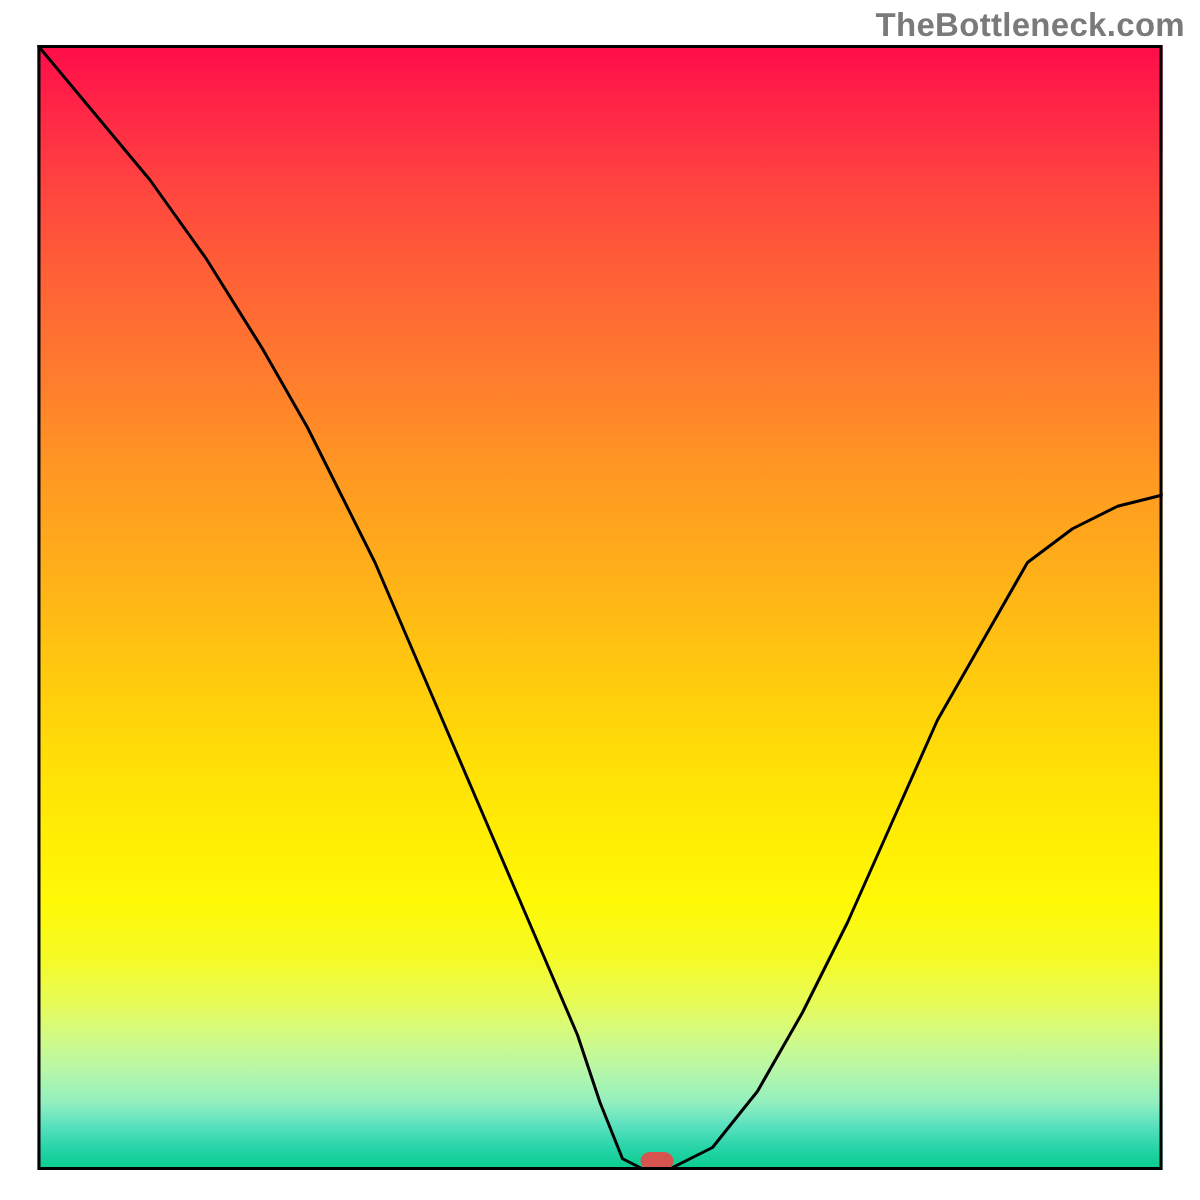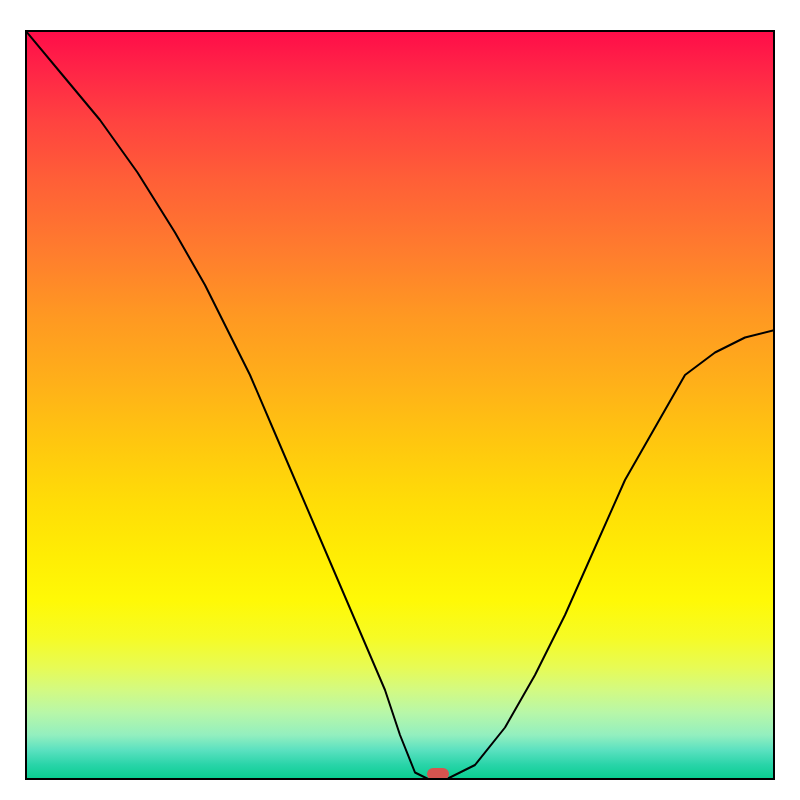--- a/index.html
+++ b/index.html
@@ -79,20 +79,21 @@
     height: 12px;
     border-radius: 6px;
     background: #d6544f;
     transform: translate(-50%, -50%);
   }
 </style>
 </head>
 <body>
 
 <div class="chart-container">
+  <div class="watermark">TheBottleneck.com</div>
 
   <div class="plot-area">
     <div class="gradient-bg"></div>
 
     <svg class="curve" viewBox="0 0 750 750" preserveAspectRatio="none">
       <path id="curve-path" d="M0.0 0.0 L37.5 45.0 L75.0 90.0 L112.5 142.5 L150.0 202.5 L180.0 255.0 L202.5 300.0 L225.0 345.0 L247.5 397.5 L270.0 450.0 L292.5 502.5 L315.0 555.0 L337.5 607.5 L360.0 660.0 L375.0 705.0 L390.0 742.5 L405.0 750.0 L420.0 750.0 L450.0 735.0 L480.0 697.5 L510.0 645.0 L540.0 585.0 L570.0 517.5 L600.0 450.0 L630.0 397.5 L660.0 345.0 L690.0 322.5 L720.0 307.5 L750.0 300.0"></path>
     </svg>
 
     <div class="marker" id="marker" style="left: 412.5px; top: 744px; background: rgb(214, 84, 79);"></div>
 

